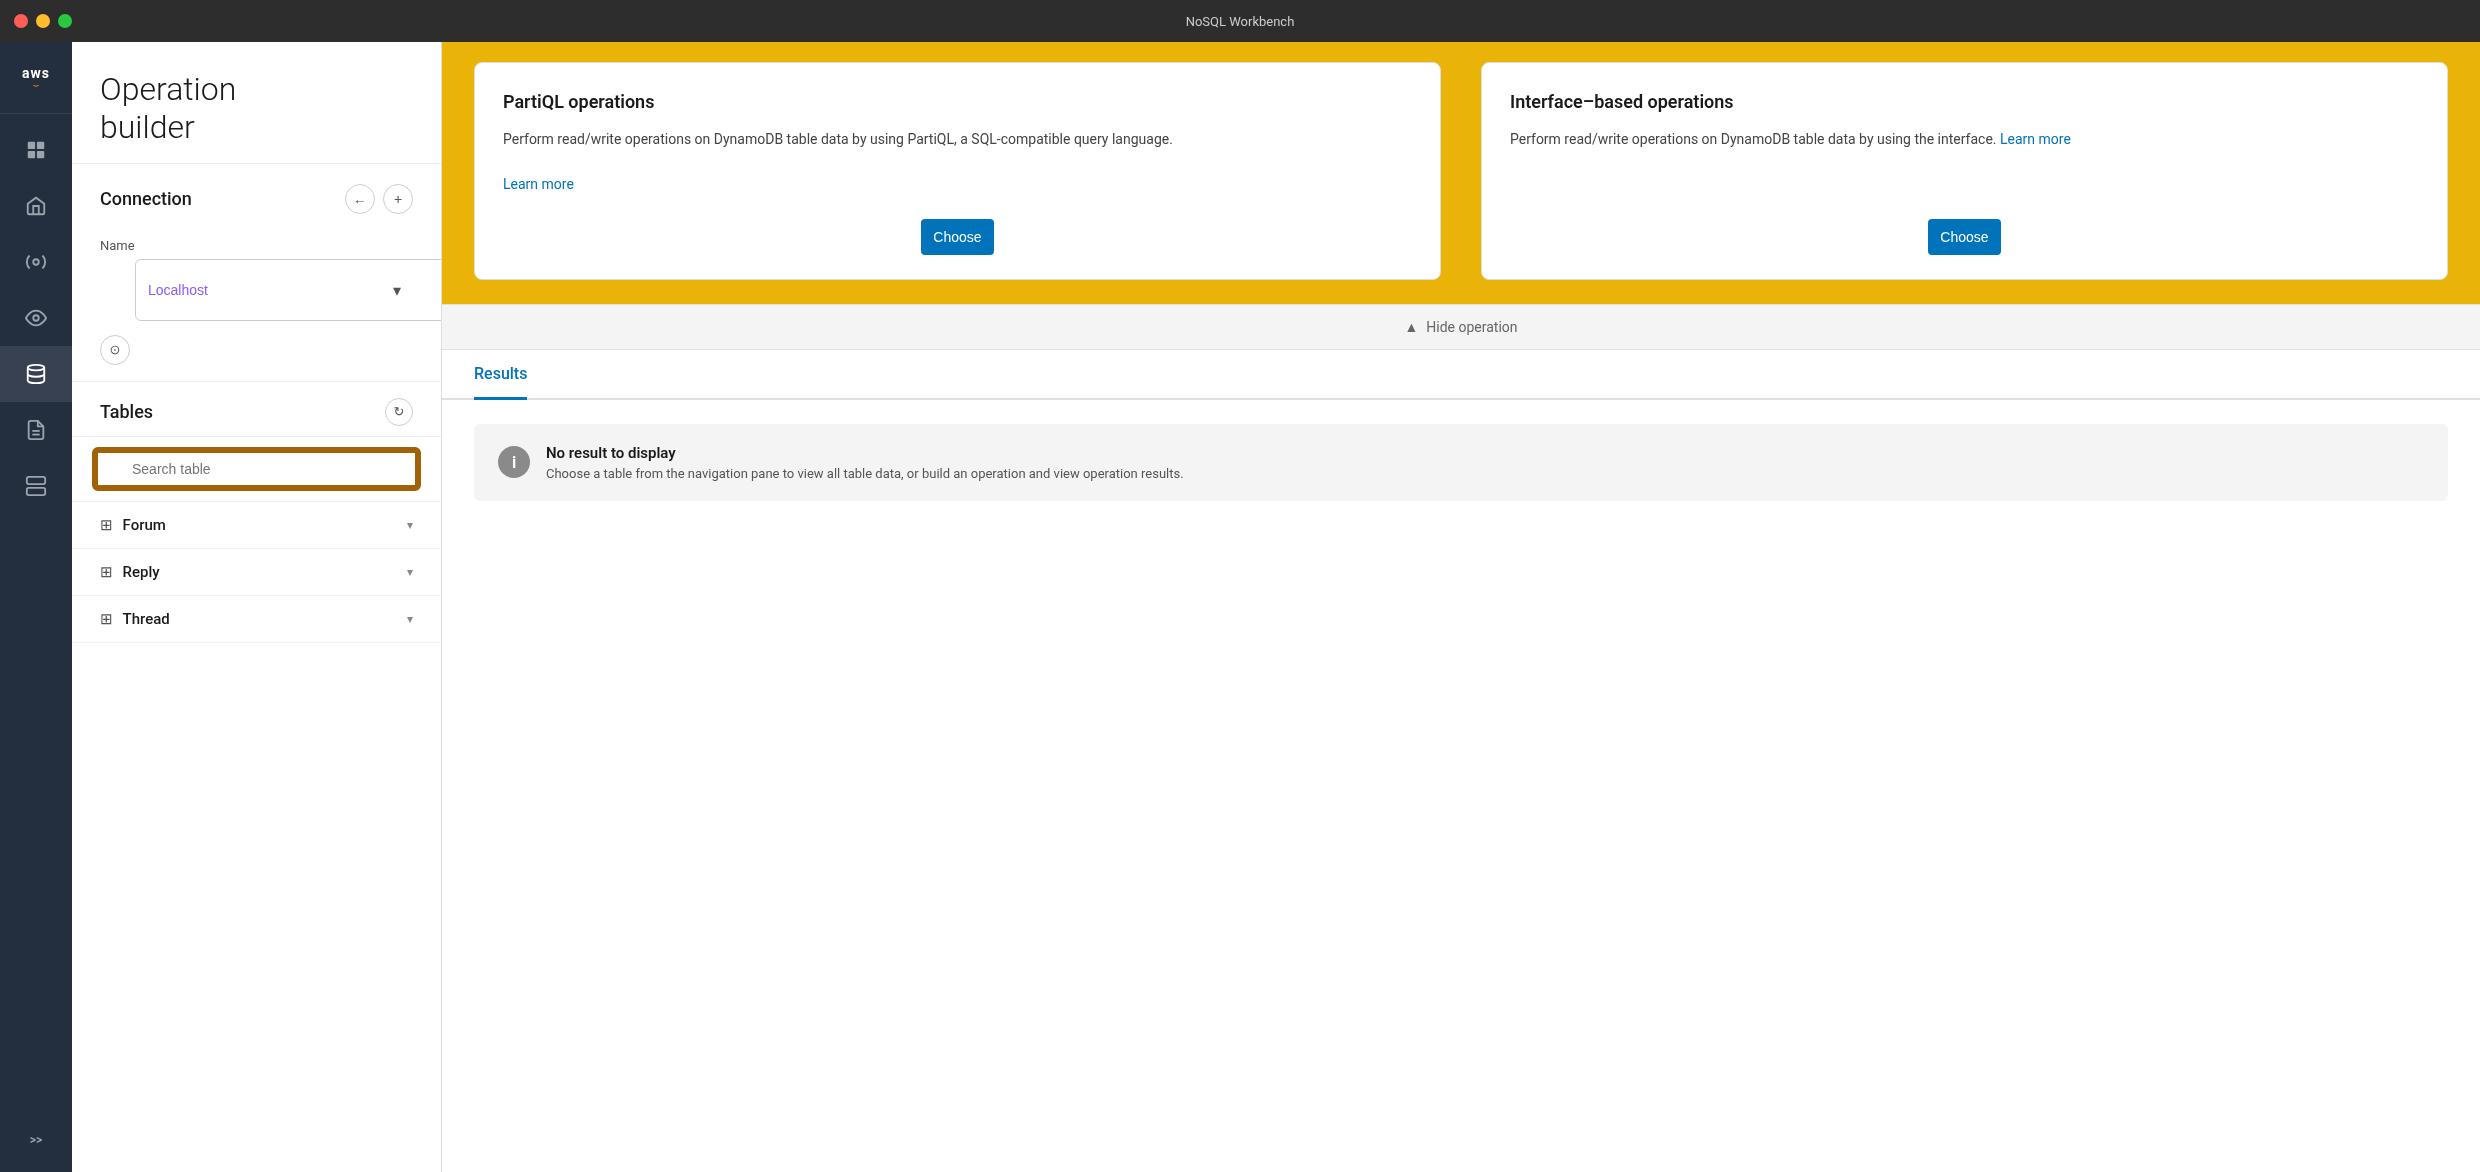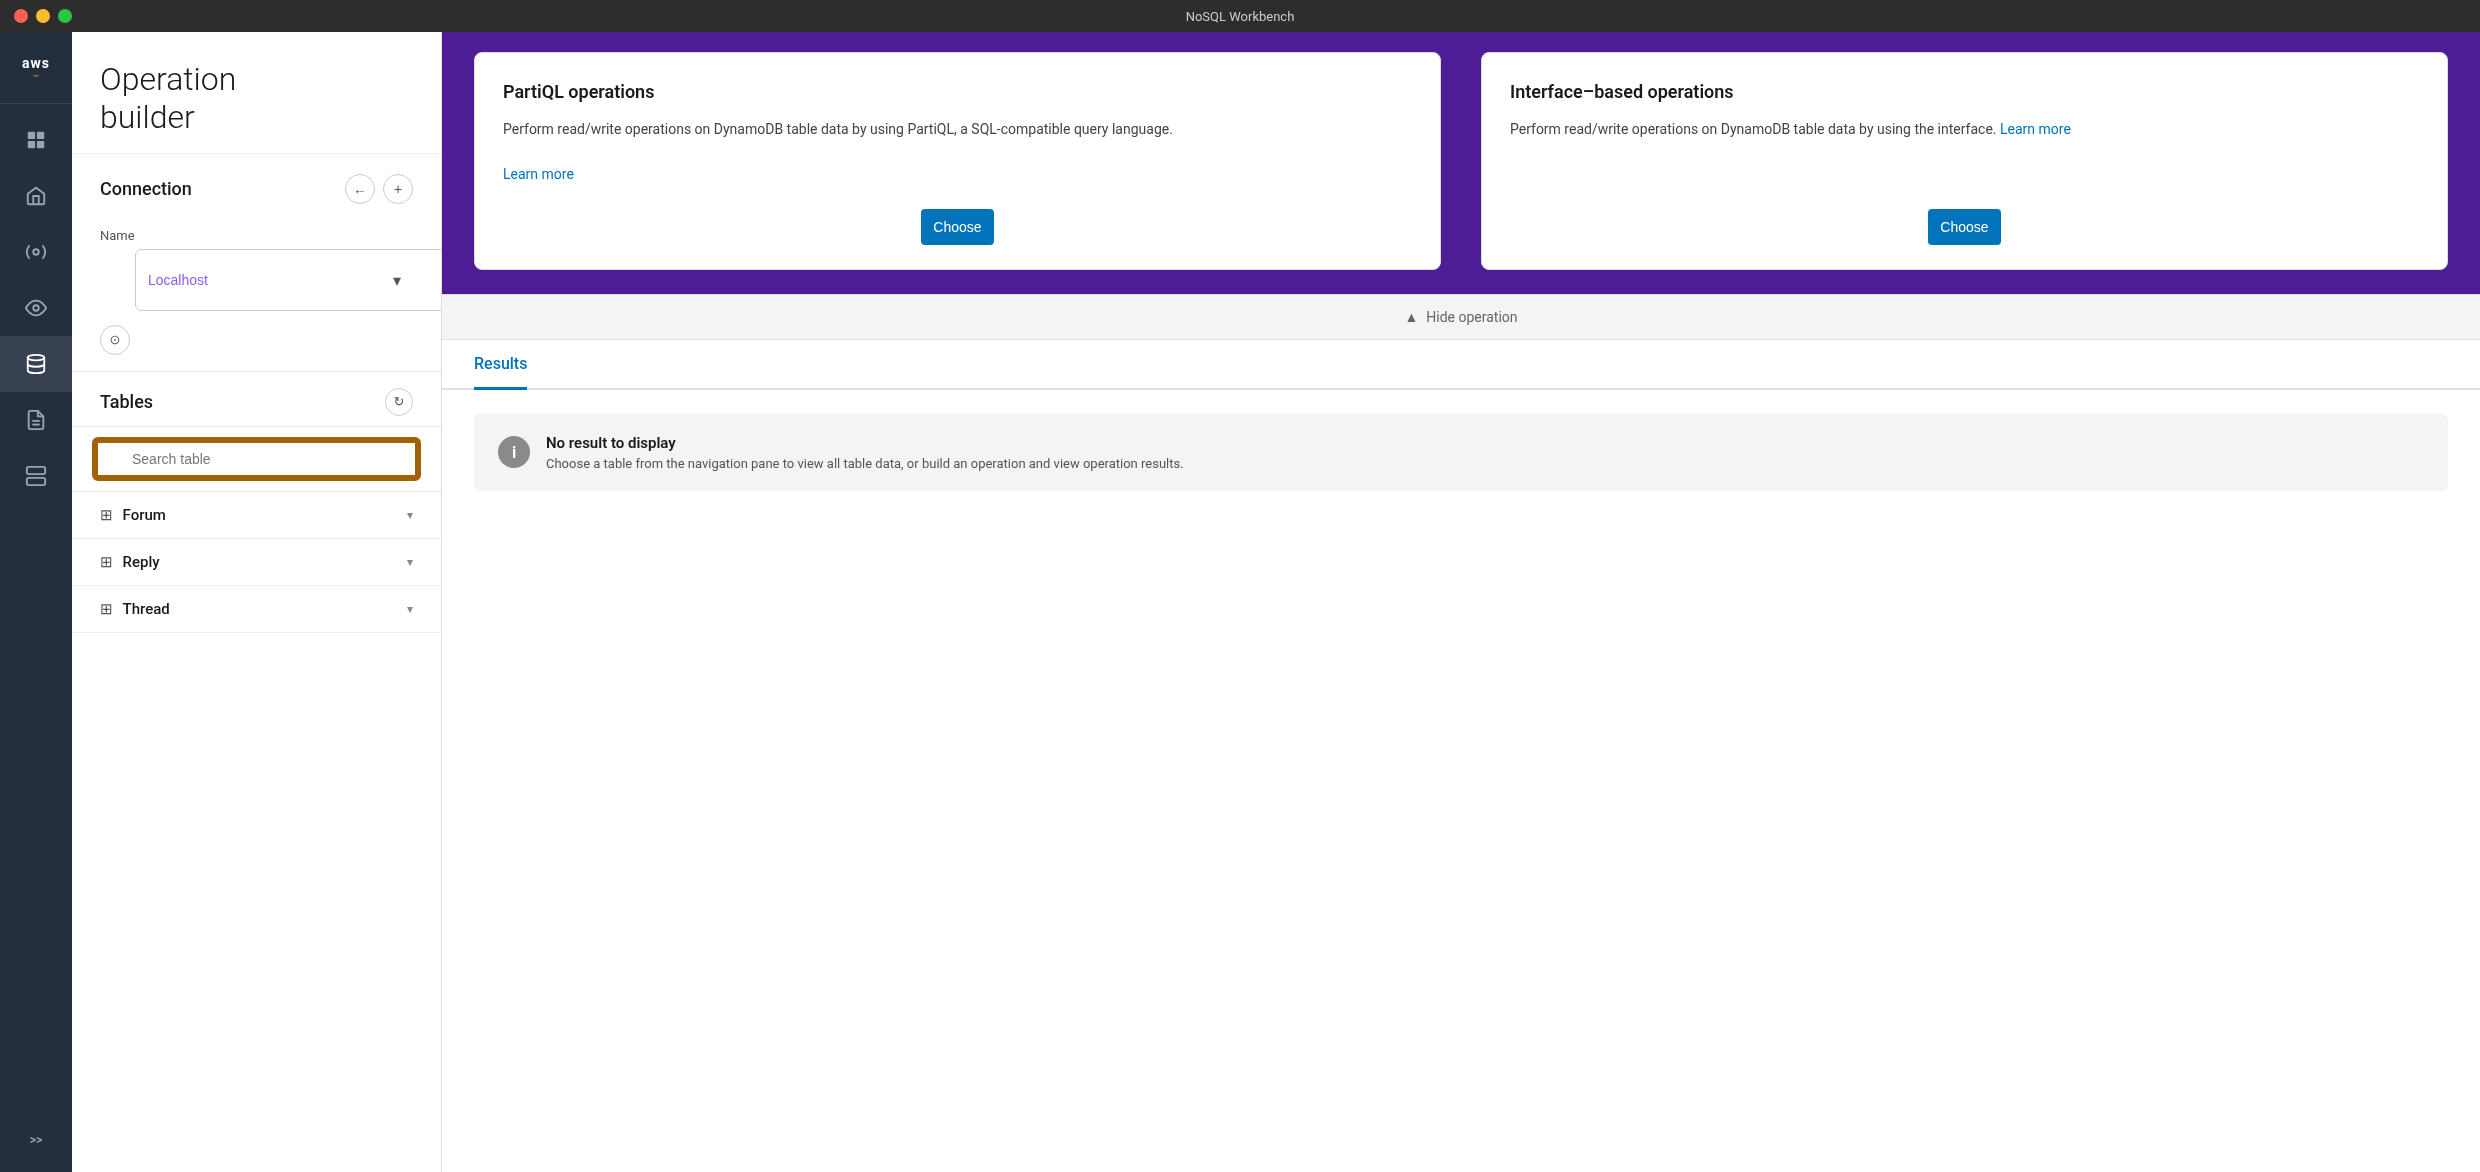--- a/index.html
+++ b/index.html
@@ -1,21 +1,21 @@
 <!DOCTYPE html>
 <html><head>
   <meta charset="utf-8">
   <style>
     * { box-sizing: border-box; margin: 0; padding: 0; }
     body { font-family: -apple-system, BlinkMacSystemFont, 'Segoe UI', Roboto, sans-serif; background: #1a1a2e; display: flex; flex-direction: column; height: 100vh; overflow: hidden; }
 
     
     .titlebar {
       background: #2d2d2d;
-      height: 32px;
+      height: 42px;
       display: flex;
       align-items: center;
       justify-content: center;
       position: relative;
       flex-shrink: 0;
     }
     .titlebar-buttons {
       position: absolute;
       left: 14px;
       display: flex;
@@ -323,21 +323,21 @@
       font-weight: 600;
       color: #1a1a1a;
       margin-bottom: 6px;
     }
     .build-ops-subtitle {
       font-size: 13px;
       color: #666;
     }
 
     .ops-cards-area {
-      background: #4c1d95;
+      background: #eab308;
       padding: 20px 32px 24px;
       display: flex;
       gap: 40px;
       border-bottom: 1px solid #e0e0e0;
     }
 
     .ops-card {
       flex: 1;
       border: 1px solid #ddd;
       border-radius: 8px;

